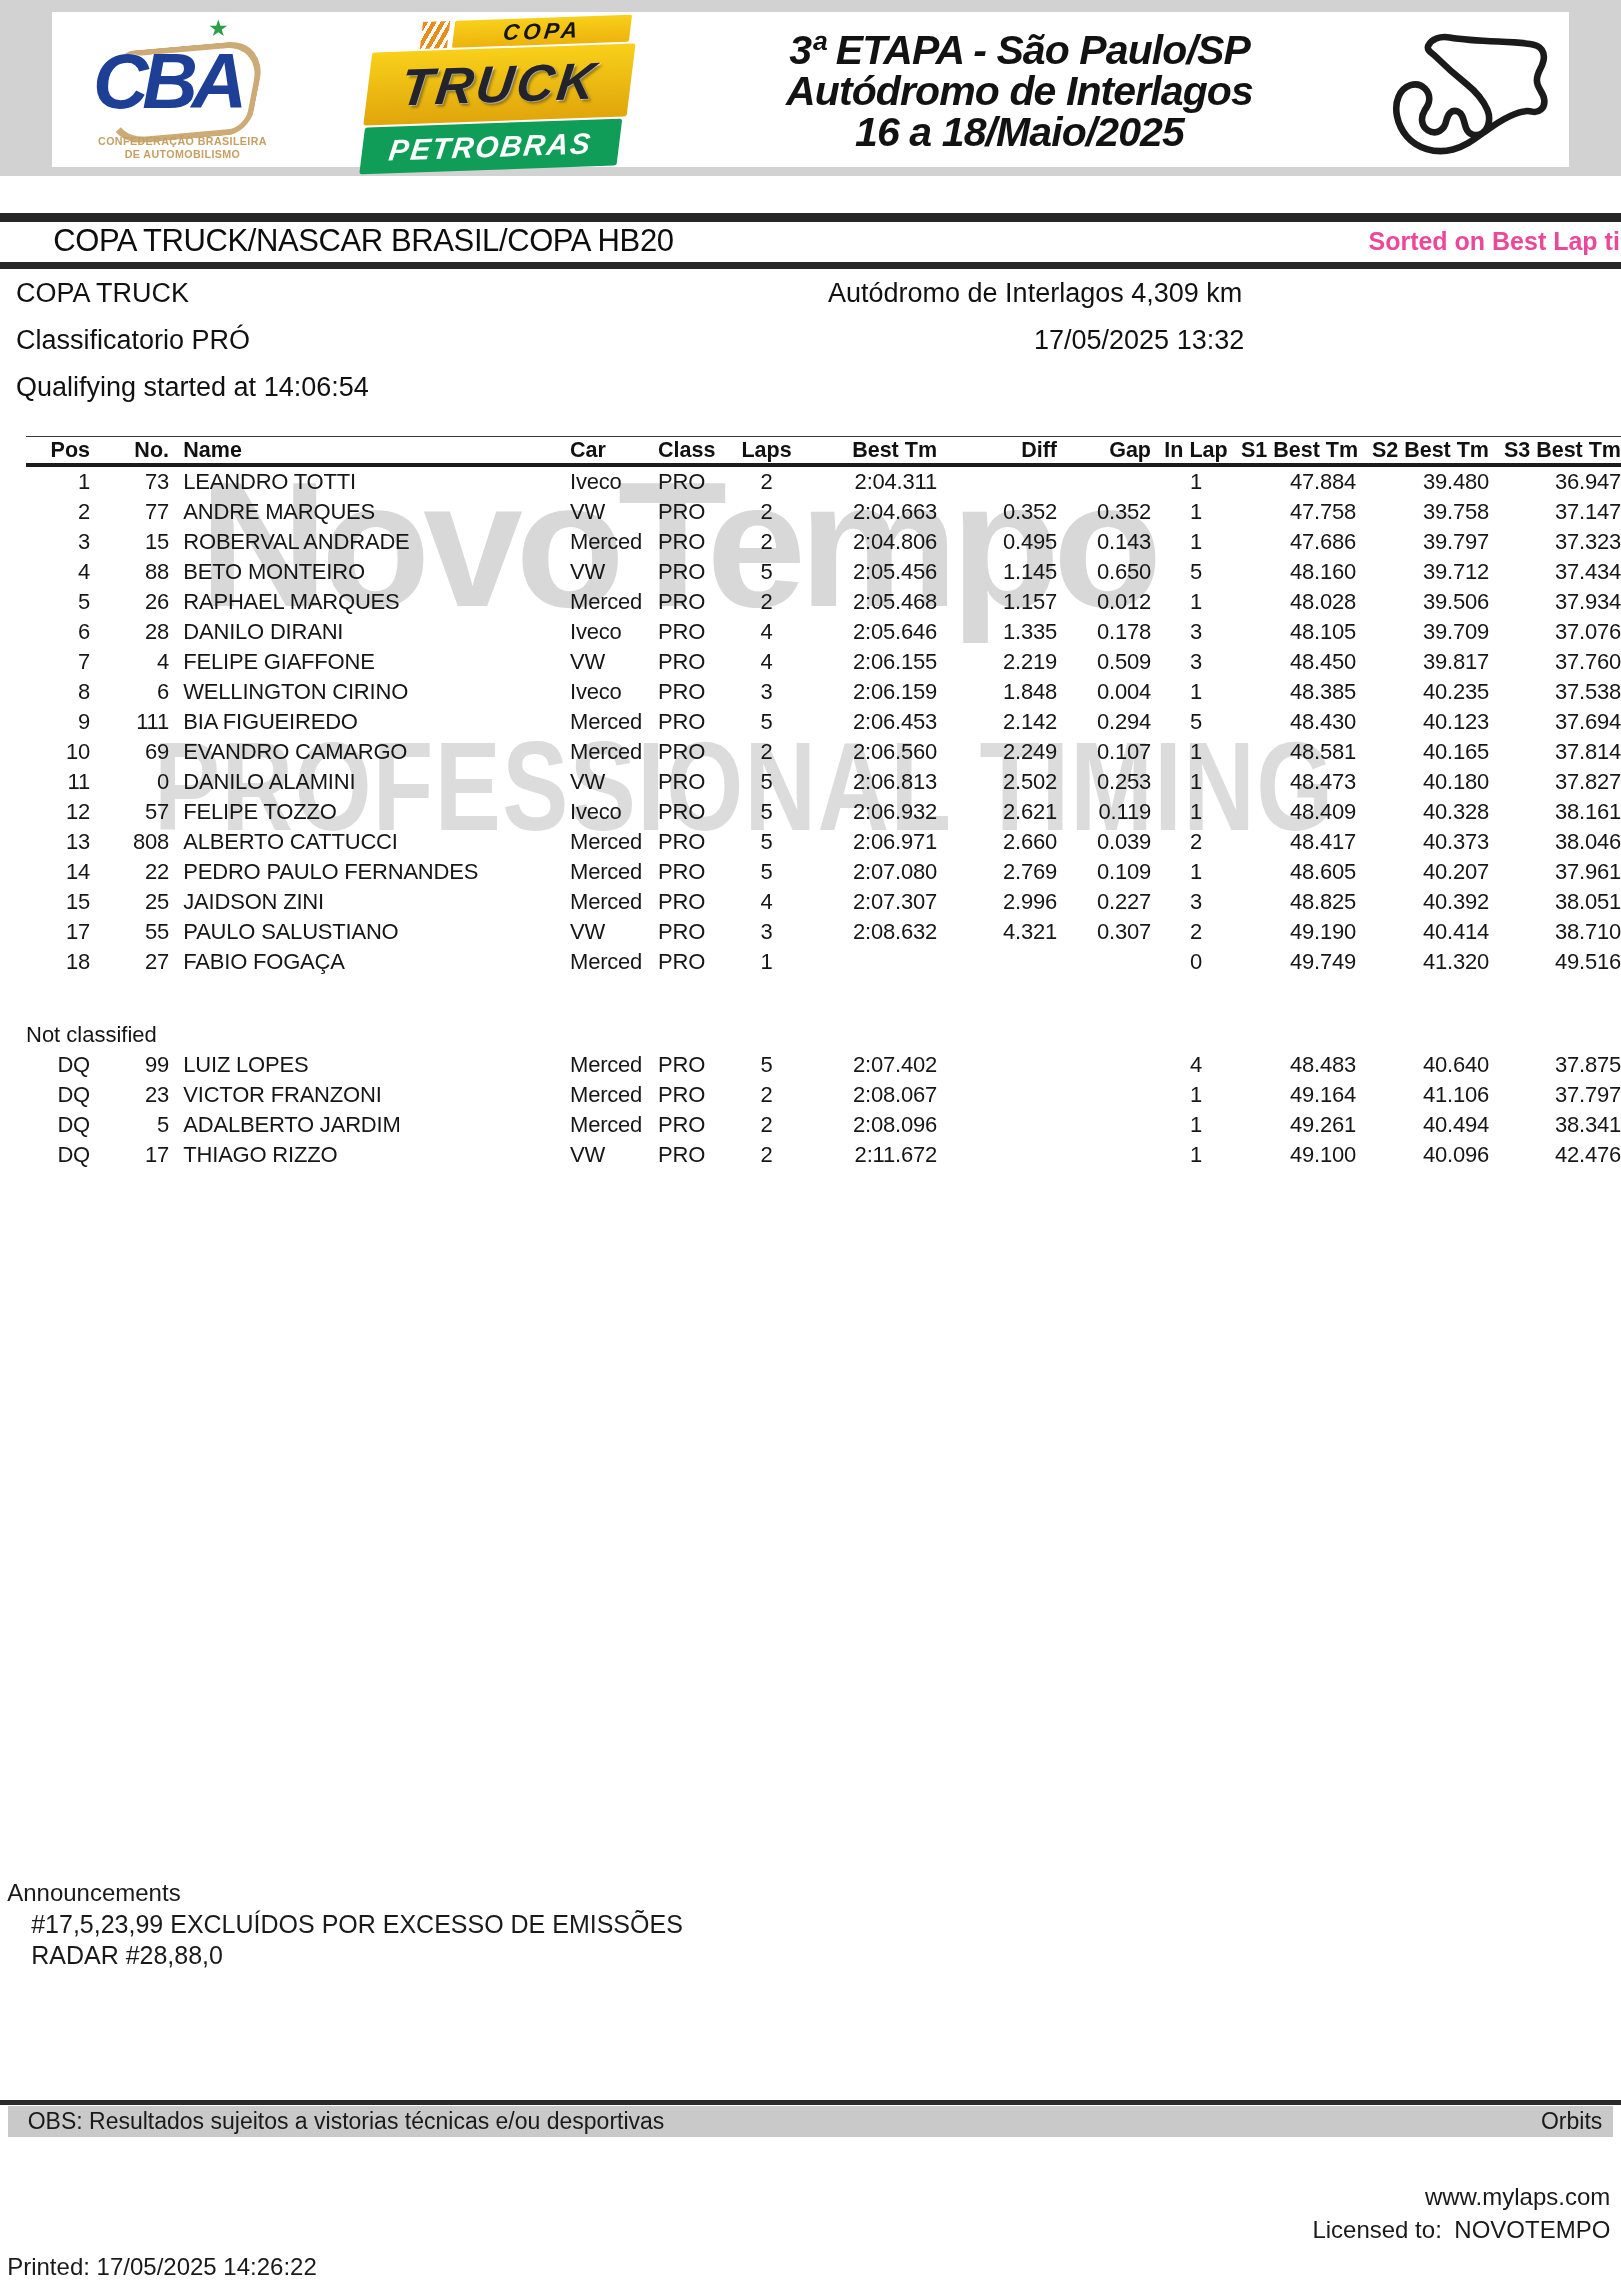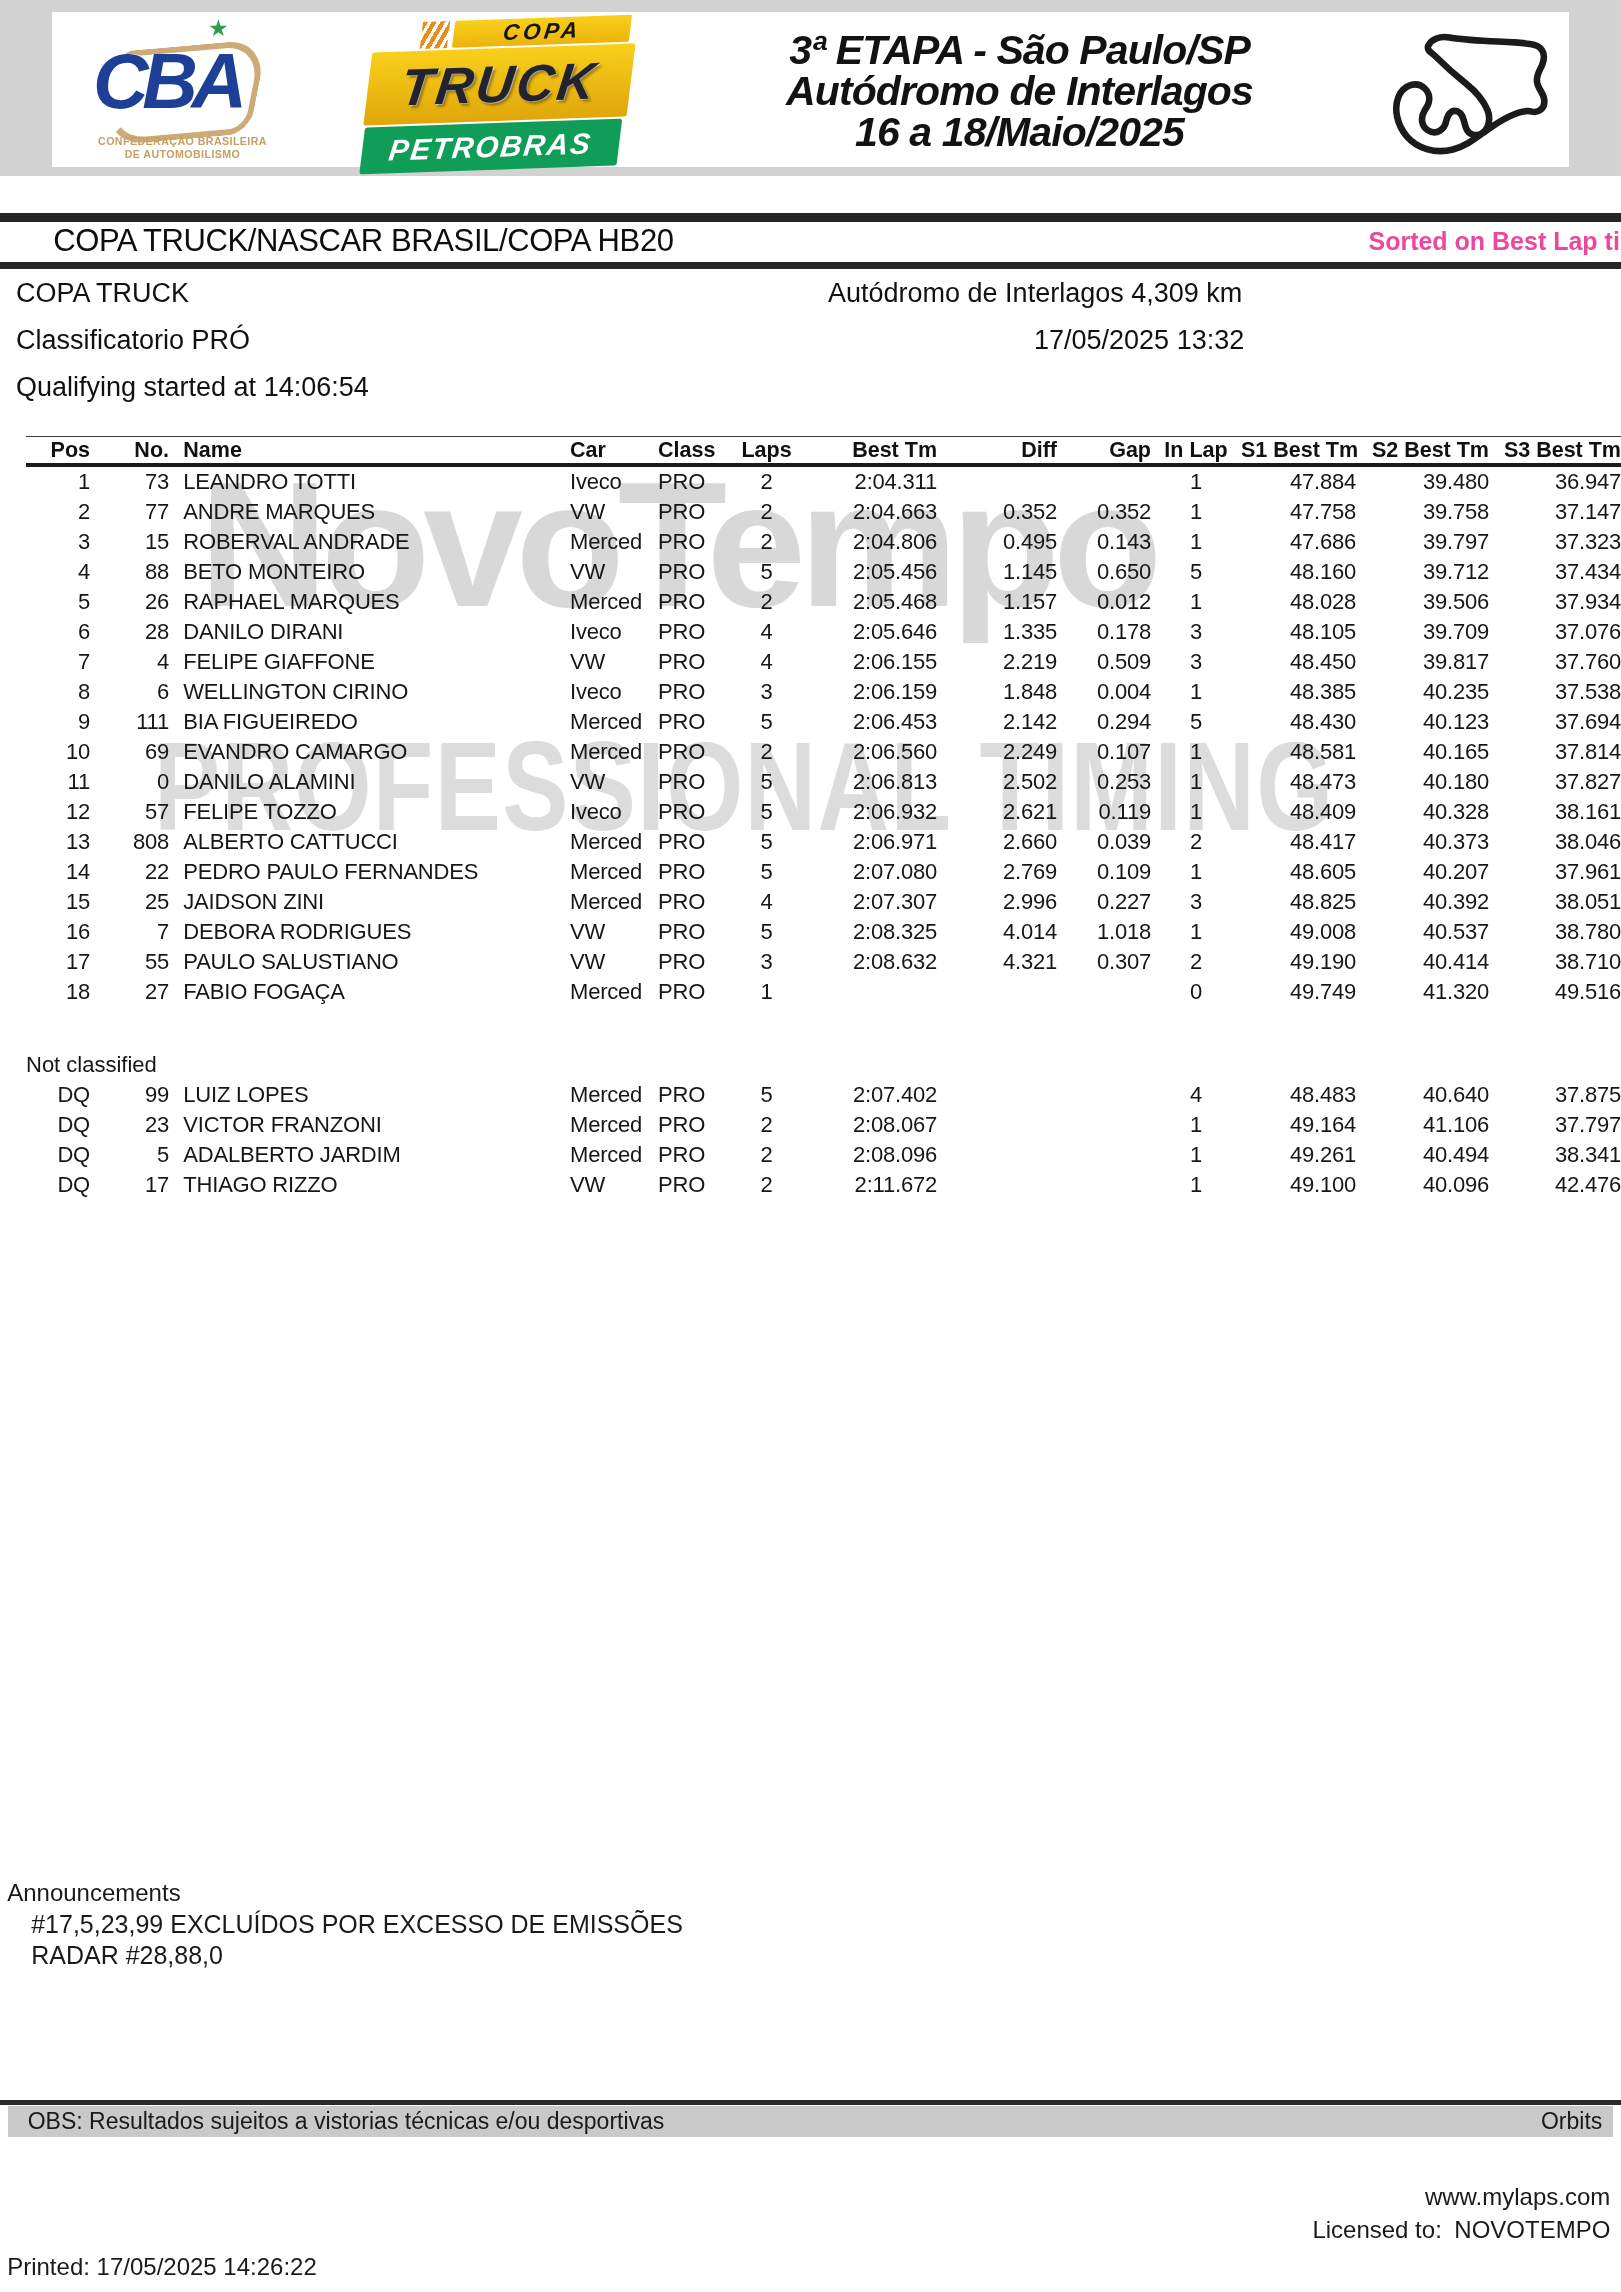--- a/index.html
+++ b/index.html
@@ -407,35 +407,20 @@
           <td class="ac">4</td>
           <td class="ar">2:07.307</td>
           <td class="ar">2.996</td>
           <td class="ar">0.227</td>
           <td class="ac">3</td>
           <td class="ar">48.825</td>
           <td class="ar">40.392</td>
           <td class="ar">38.051</td>
         </tr>
           <tr>
-          <td class="ar">16</td>
-          <td class="ar">7</td>
-          <td class="al pad-name">DEBORA RODRIGUES</td>
-          <td class="al">VW</td>
-          <td class="al pad-cls">PRO</td>
-          <td class="ac">5</td>
-          <td class="ar">2:08.325</td>
-          <td class="ar">4.014</td>
-          <td class="ar">1.018</td>
-          <td class="ac">1</td>
-          <td class="ar">49.008</td>
-          <td class="ar">40.537</td>
-          <td class="ar">38.780</td>
-        </tr>
-          <tr>
           <td class="ar">17</td>
           <td class="ar">55</td>
           <td class="al pad-name">PAULO SALUSTIANO</td>
           <td class="al">VW</td>
           <td class="al pad-cls">PRO</td>
           <td class="ac">3</td>
           <td class="ar">2:08.632</td>
           <td class="ar">4.321</td>
           <td class="ar">0.307</td>
           <td class="ac">2</td>

